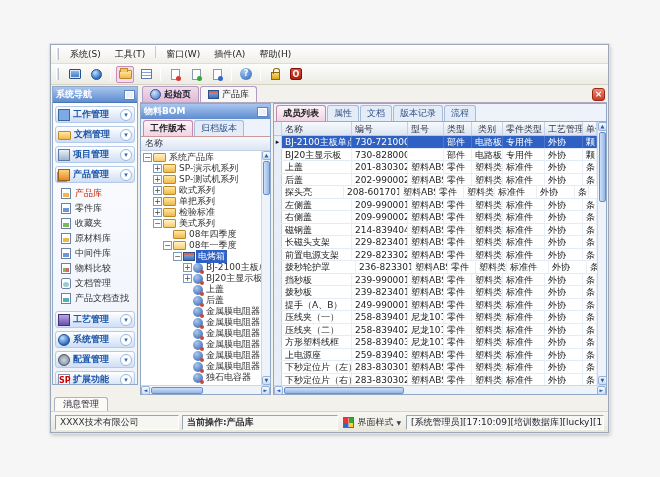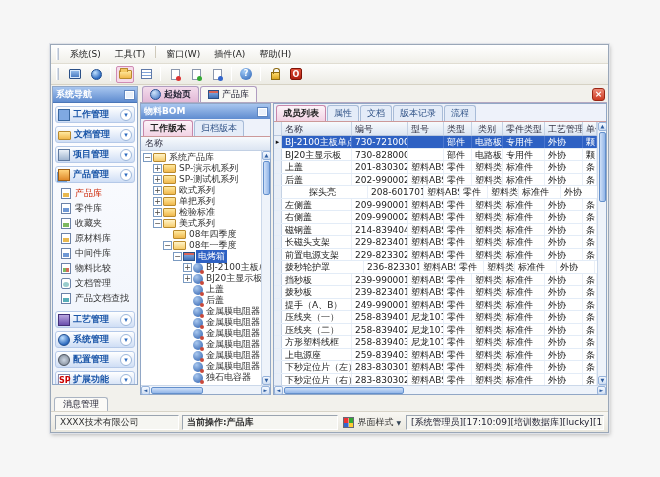--- a/index.html
+++ b/index.html
@@ -513,21 +513,21 @@
                     <span class="gr-cell" style="width: 56px;">202-990002-01I</span>
                     <span class="gr-cell" style="width: 36px;">塑料ABS</span>
                     <span class="gr-cell" style="width: 28px;">零件</span>
                     <span class="gr-cell" style="width: 31px;">塑料类</span>
                     <span class="gr-cell" style="width: 42px;">标准件</span>
                     <span class="gr-cell" style="width: 38px;">外协</span>
                     <span class="gr-cell" style="width: 14px;">条</span>
                   </div>
                   <div class="grid-row">
                     <span class="gutter"></span>
-                    <span class="gr-cell" style="width: 62px; margin-left: 24px;">探头亮</span>
+                    <span class="gr-cell" style="width: 62px;">探头亮</span>
                     <span class="gr-cell" style="width: 56px;">208-601701-01I</span>
                     <span class="gr-cell" style="width: 36px;">塑料ABS</span>
                     <span class="gr-cell" style="width: 28px;">零件</span>
                     <span class="gr-cell" style="width: 31px;">塑料类</span>
                     <span class="gr-cell" style="width: 42px;">标准件</span>
                     <span class="gr-cell" style="width: 38px;">外协</span>
                     <span class="gr-cell" style="width: 14px;">条</span>
                   </div>
                   <div class="grid-row">
                     <span class="gutter"></span>
@@ -579,21 +579,21 @@
                     <span class="gr-cell" style="width: 56px;">229-823302-00I</span>
                     <span class="gr-cell" style="width: 36px;">塑料ABS</span>
                     <span class="gr-cell" style="width: 28px;">零件</span>
                     <span class="gr-cell" style="width: 31px;">塑料类</span>
                     <span class="gr-cell" style="width: 42px;">标准件</span>
                     <span class="gr-cell" style="width: 38px;">外协</span>
                     <span class="gr-cell" style="width: 14px;">条</span>
                   </div>
                   <div class="grid-row">
                     <span class="gutter"></span>
-                    <span class="gr-cell" style="width: 82px;">拨秒轮护罩</span>
+                    <span class="gr-cell" style="width: 74px;">拨秒轮护罩</span>
                     <span class="gr-cell" style="width: 56px;">236-823301-00I</span>
                     <span class="gr-cell" style="width: 36px;">塑料ABS</span>
                     <span class="gr-cell" style="width: 28px;">零件</span>
                     <span class="gr-cell" style="width: 31px;">塑料类</span>
                     <span class="gr-cell" style="width: 42px;">标准件</span>
                     <span class="gr-cell" style="width: 38px;">外协</span>
                     <span class="gr-cell" style="width: 14px;">条</span>
                   </div>
                   <div class="grid-row">
                     <span class="gutter"></span>

